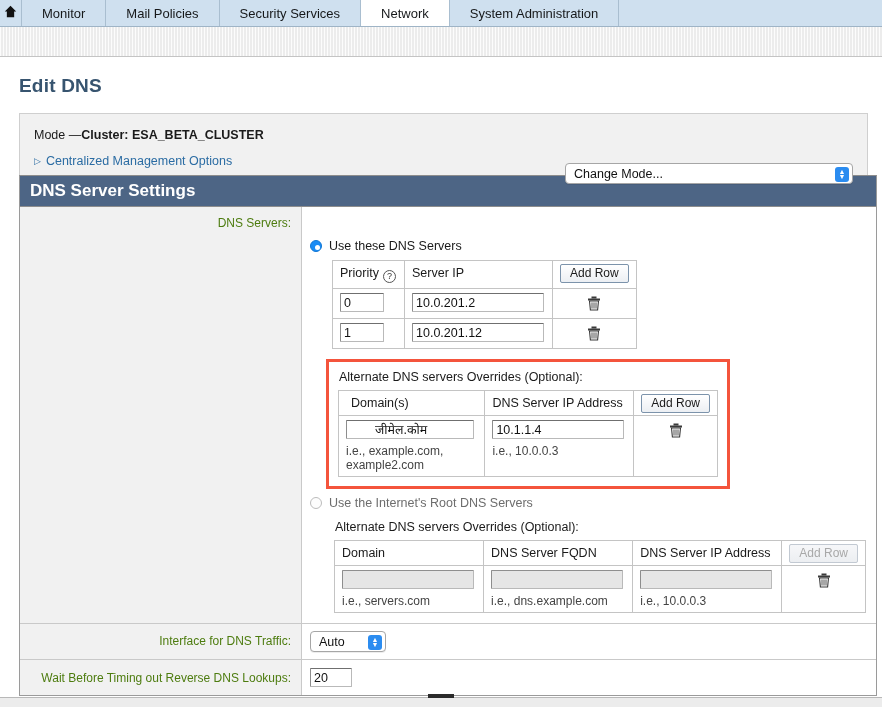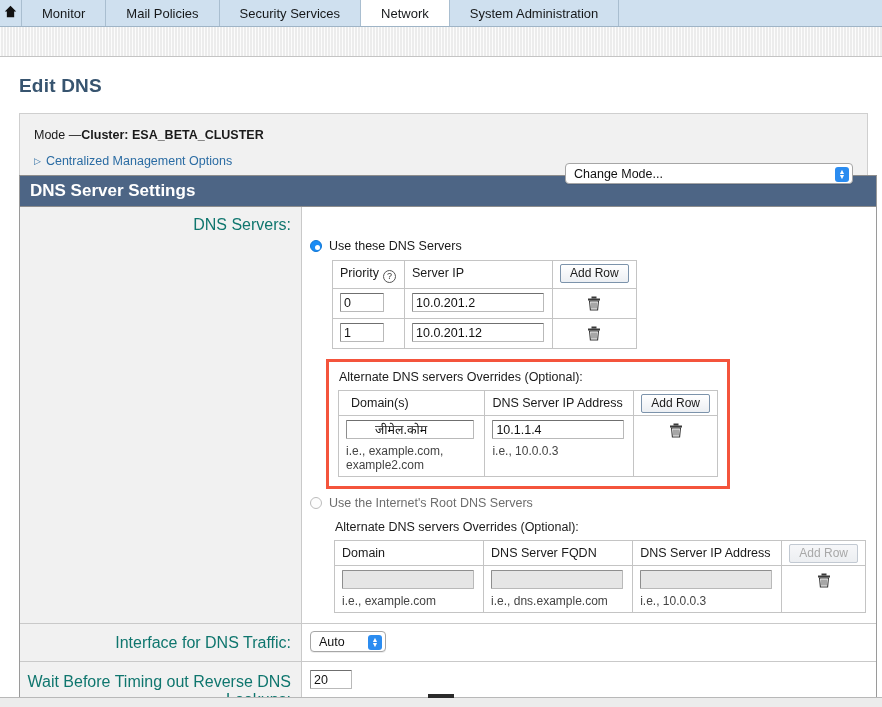--- a/index.html
+++ b/index.html
@@ -137,22 +137,22 @@
   table.grid > tbody > tr > td {
     vertical-align: top;
     border-top: 1px solid #c9c9c9;
   }
   table.grid > tbody > tr:first-child > td { border-top: none; }
   td.lab {
     width: 304px;
     background: #f1f1f1;
     text-align: right;
     padding: 9px 10px 9px 6px;
-    font-size: 16px;
-    color: #0f766e;
+    font-size: 12px;
+    color: #4d7c0f;
     border-right: 1px solid #c9c9c9;
   }
   td.val {
     background: #ffffff;
     padding: 8px 10px 10px 8px;
   }
 
   
   .radio-row { display: flex; align-items: center; gap: 7px; font-size: 12.5px; margin-top: 24px; }
   .radio {
@@ -455,21 +455,21 @@
                     <th style="width:152px;">Domain</th>
                     <th style="width:152px;">DNS Server FQDN</th>
                     <th style="width:152px;">DNS Server IP Address</th>
                     <th class="tr-cell">
                       <span class="btn-addrow disabled">Add Row</span>
                     </th>
                   </tr>
                   <tr>
                     <td>
                       <input class="tf dis" style="width: 132px;" disabled="" value="">
-                      <div class="ie">i.e., example.com</div>
+                      <div class="ie">i.e., servers.com</div>
                     </td>
                     <td>
                       <input class="tf dis" style="width: 132px;" disabled="" value="">
                       <div class="ie">i.e., dns.example.com</div>
                     </td>
                     <td>
                       <input class="tf dis" style="width: 132px;" disabled="" value="">
                       <div class="ie">i.e., 10.0.0.3</div>
                     </td>
                     <td class="tr-cell">

